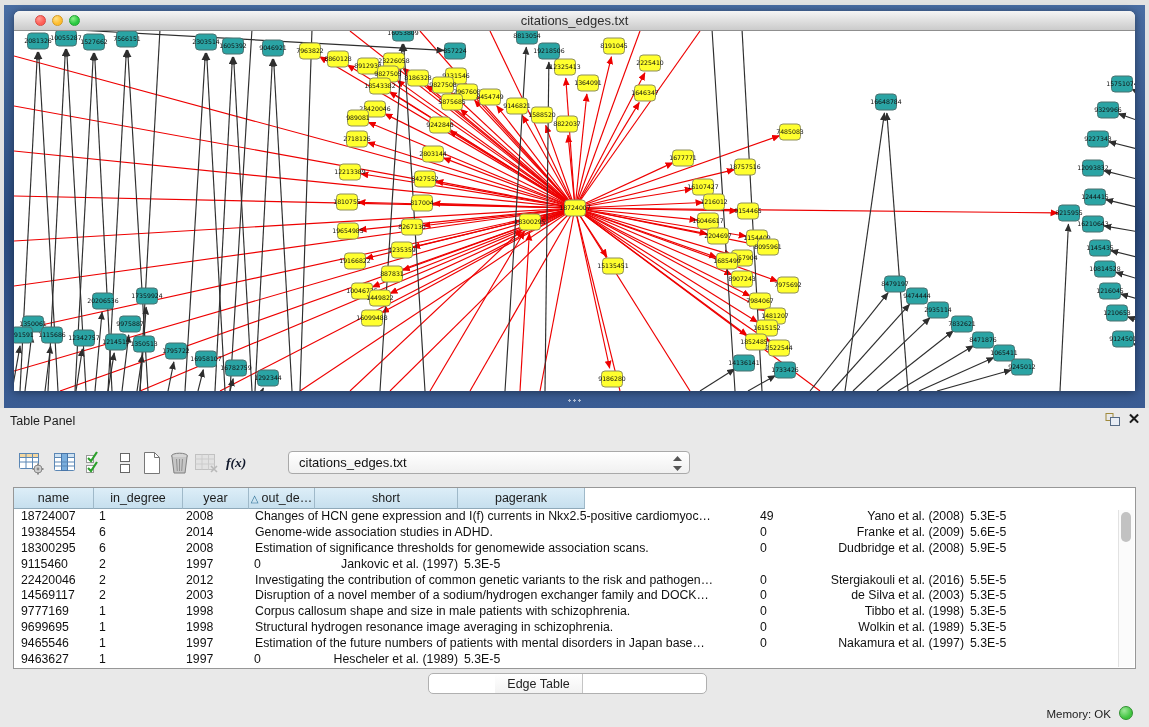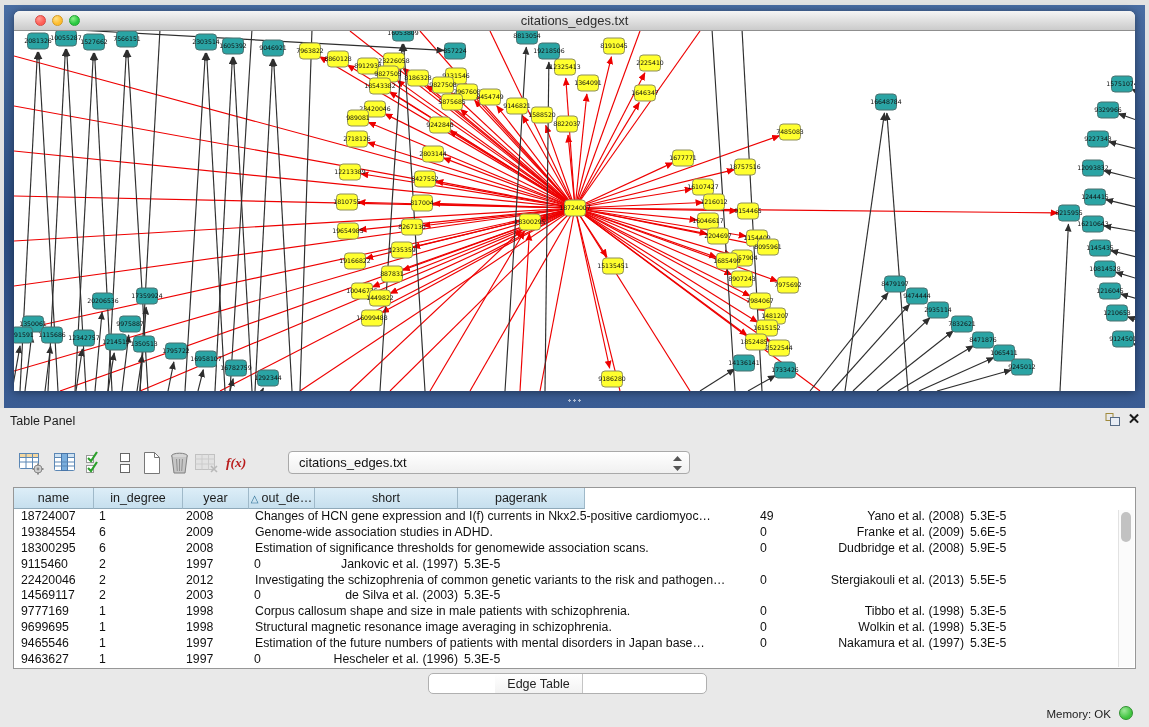--- a/index.html
+++ b/index.html
@@ -22,21 +22,21 @@
   .grip{position:absolute;left:563px;top:393px;width:16px;height:6px;opacity:.8;
         background:radial-gradient(circle,#cdd6e4 1px,transparent 1.4px);background-size:5px 5px;}
   
   .table-panel{position:absolute;left:0;top:408px;width:1149px;height:319px;background:#e9e9e9;padding-left:27px;}
   .panel-title{position:absolute;left:10px;top:6px;font-size:12.5px;color:#1c1c1c;}
   .float-btn{position:absolute;top:4px;left:1103px;width:20px;height:17px;}
   .close-btn{position:absolute;top:2px;left:1125px;width:18px;height:18px;font-size:15px;font-weight:bold;
              color:#1a1a1a;text-align:center;line-height:18px;cursor:default;}
   .toolbar{position:absolute;left:0;top:40px;width:100%;height:34px;}
   .tbtn{position:absolute;top:1px;width:30px;height:28px;}
-  .fx{font-size:13.5px;font-style:italic;font-weight:bold;color:#b91c1c;font-family:"Liberation Serif",serif;}
+  .fx{font-size:13.5px;font-style:italic;font-weight:bold;color:#0f172a;font-family:"Liberation Serif",serif;}
   .tsel{position:absolute;left:288px;top:3px;width:402px;height:23px;box-sizing:border-box;
         border:1px solid #a9a9a9;border-radius:4px;background:linear-gradient(#ffffff,#f0f0f0);
         font-size:13px;color:#111;line-height:21px;padding-left:10px;}
   .tsel svg{position:absolute;right:7px;top:4px;}
   
   .tbl{position:absolute;left:13px;top:79px;width:1123px;height:182px;box-sizing:border-box;
        border:1px solid #979797;background:#fff;}
   .thead{position:absolute;left:0;top:0;height:21px;display:flex;}
   .th{box-sizing:border-box;height:21px;line-height:20px;text-align:center;font-size:12.5px;color:#1b1b1b;
       background:linear-gradient(#ddeef8,#c6dfee);border-right:1px solid #9fb9c9;border-bottom:1px solid #8fa9b9;
@@ -768,21 +768,21 @@
           <span class="td c2">2008</span>
           <span class="td c3">Changes of HCN gene expression and I(f) currents in Nkx2.5-positive cardiomyoc…</span>
           <span class="td c4">49</span>
           <span class="td c5">Yano et al. (2008)</span>
           <span class="td c6">5.3E-5</span>
         </div>
 
         <div class="trow">
           <span class="td c0">19384554</span>
           <span class="td c1">6</span>
-          <span class="td c2">2009</span>
+          <span class="td c2">2014</span>
           <span class="td c3">Genome-wide association studies in ADHD.</span>
           <span class="td c4">0</span>
           <span class="td c5">Franke et al. (2009)</span>
           <span class="td c6">5.6E-5</span>
         </div>
 
         <div class="trow">
           <span class="td c0">18300295</span>
           <span class="td c1">6</span>
           <span class="td c2">2008</span>
@@ -798,71 +798,72 @@
           <span class="td c2">1997</span>
           <span class="td c4">0</span>
           <span class="td c5">Jankovic et al. (1997)</span>
           <span class="td c6">5.3E-5</span>
         </div>
 
         <div class="trow">
           <span class="td c0">22420046</span>
           <span class="td c1">2</span>
           <span class="td c2">2012</span>
-          <span class="td c3">Investigating the schizophrenia of common genetic variants to the risk and pathogen…</span>
+          <span class="td c3">Investigating the contribution of common genetic variants to the risk and pathogen…</span>
           <span class="td c4">0</span>
-          <span class="td c5">Stergiakouli et al. (2013)</span>
+          <span class="td c5">Stergiakouli et al. (2016)</span>
           <span class="td c6">5.5E-5</span>
         </div>
 
         <div class="trow">
           <span class="td c0">14569117</span>
           <span class="td c1">2</span>
           <span class="td c2">2003</span>
+          <span class="td c3">Disruption of a novel member of a sodium/hydrogen exchanger family and DOCK…</span>
           <span class="td c4">0</span>
           <span class="td c5">de Silva et al. (2003)</span>
           <span class="td c6">5.3E-5</span>
         </div>
 
         <div class="trow">
           <span class="td c0">9777169</span>
           <span class="td c1">1</span>
           <span class="td c2">1998</span>
           <span class="td c3">Corpus callosum shape and size in male patients with schizophrenia.</span>
           <span class="td c4">0</span>
           <span class="td c5">Tibbo et al. (1998)</span>
           <span class="td c6">5.3E-5</span>
         </div>
 
         <div class="trow">
           <span class="td c0">9699695</span>
           <span class="td c1">1</span>
           <span class="td c2">1998</span>
-          <span class="td c3">Structural magnetic resonance image averaging in schizophrenia.</span>
+          <span class="td c3">Structural hydrogen resonance image averaging in schizophrenia.</span>
           <span class="td c4">0</span>
-          <span class="td c5">Wolkin et al. (1998)</span>
+          <span class="td c5">Wolkin et al. (1989)</span>
           <span class="td c6">5.3E-5</span>
         </div>
 
         <div class="trow">
           <span class="td c0">9465546</span>
           <span class="td c1">1</span>
           <span class="td c2">1997</span>
           <span class="td c3">Estimation of the future numbers of patients with mental disorders in Japan base…</span>
           <span class="td c4">0</span>
           <span class="td c5">Nakamura et al. (1997)</span>
           <span class="td c6">5.3E-5</span>
         </div>
 
         <div class="trow">
           <span class="td c0">9463627</span>
           <span class="td c1">1</span>
           <span class="td c2">1997</span>
           <span class="td c4">0</span>
-          <span class="td c5">Hescheler et al. (1996)</span>
+          <span class="td c5">Hescheler et al. (1989)</span>
           <span class="td c6">5.3E-5</span>
         </div>
 
     </div>
     <div class="vscroll">
       <div class="vthumb"></div>
     </div>
   </div>
 
   <div class="tabs">

